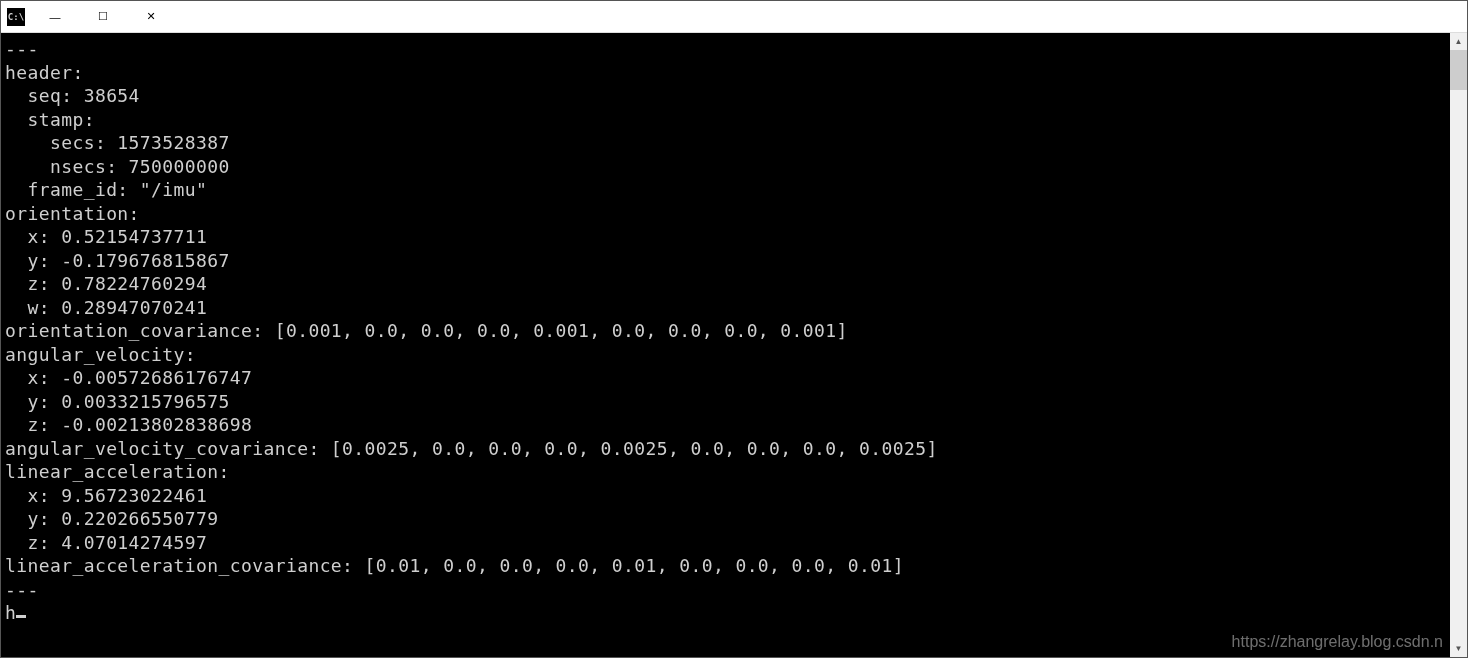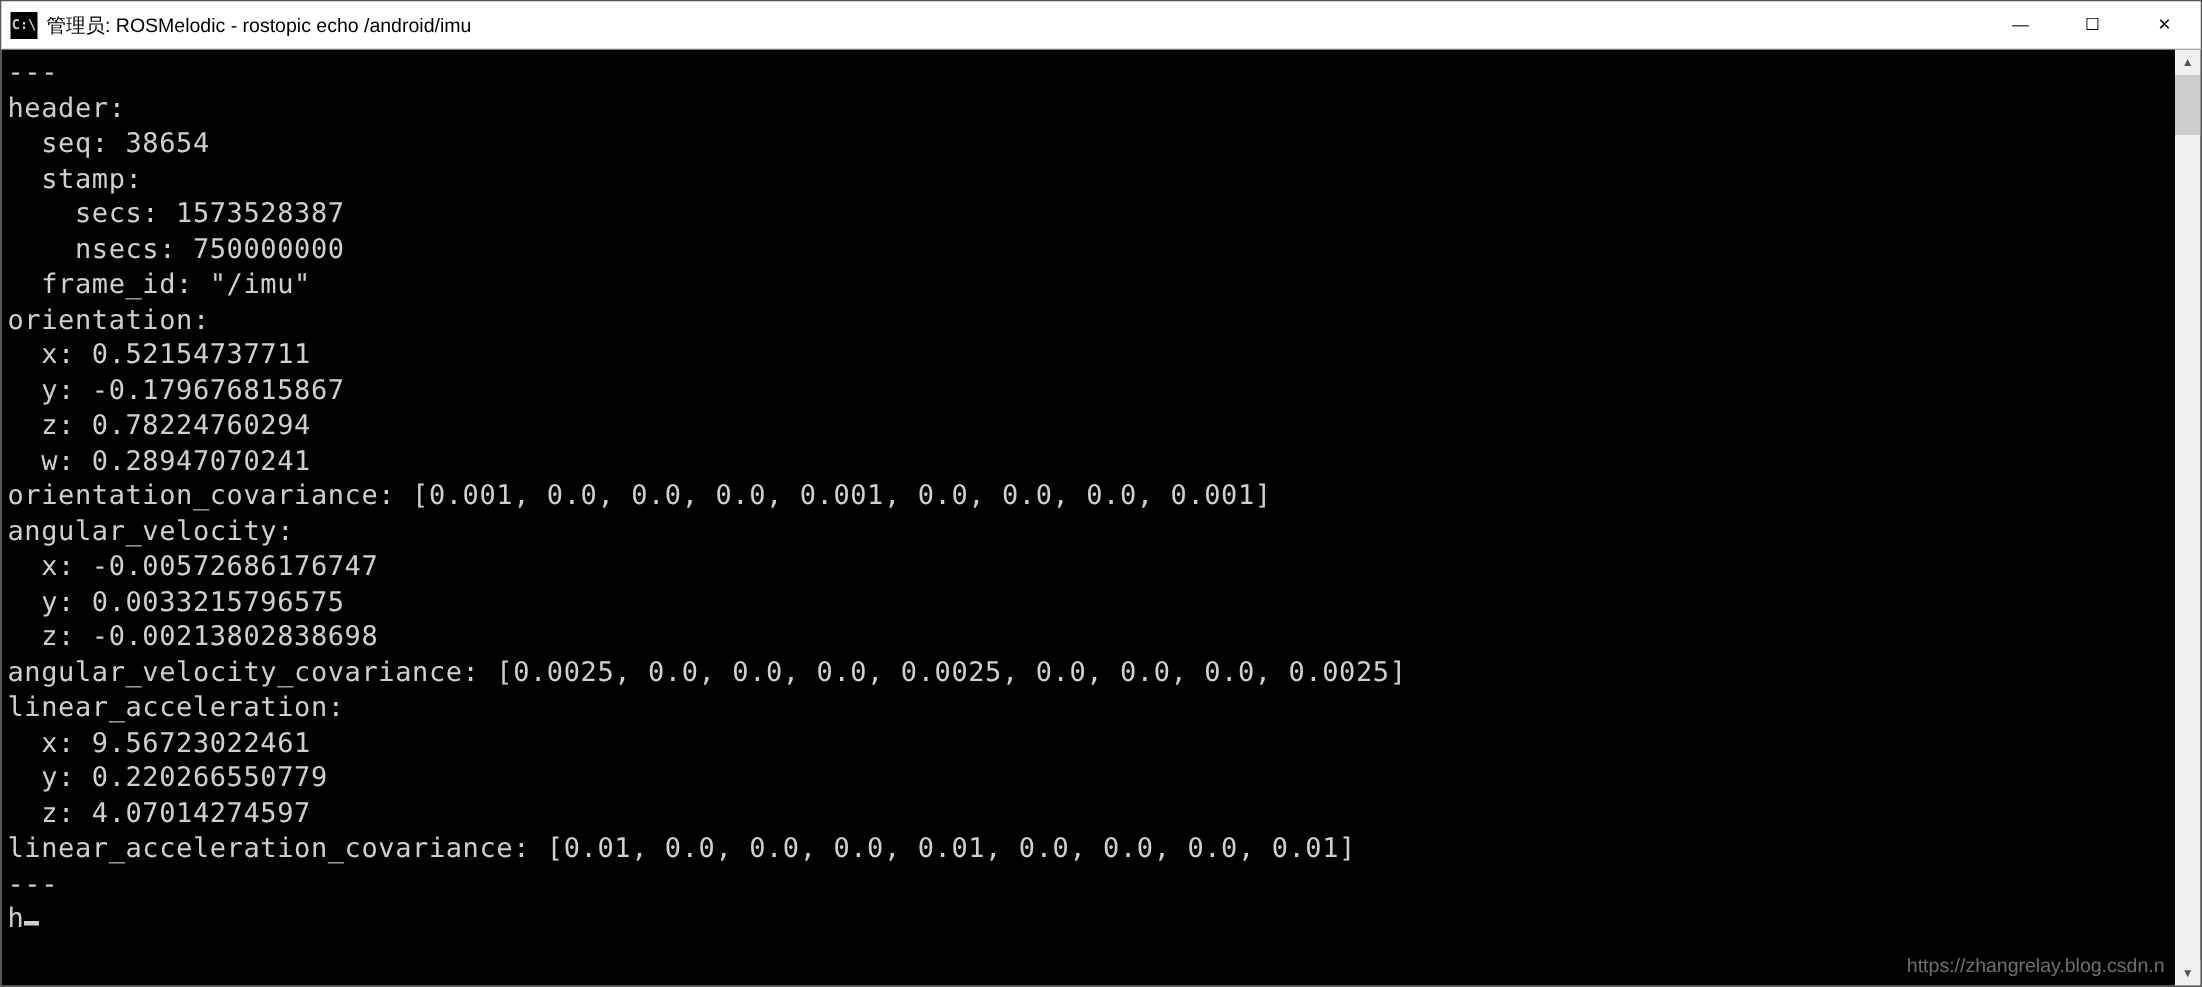--- a/index.html
+++ b/index.html
@@ -124,35 +124,34 @@
       height: 3px;
       background: #cfcfcf;
       vertical-align: baseline;
       margin-bottom: 1px;
     }
     .watermark {
       position: absolute;
       bottom: 6px;
       right: 24px;
       color: rgba(200,200,200,0.55);
-      font-size: 13px;
+      font-size: 16px;
       font-family: Arial, sans-serif;
       pointer-events: none;
     }
   </style>
 </head>
 <body>
 
 <div class="window">
 
   <div class="titlebar">
     <div class="app-icon">
         <span>C:\</span>
       </div>
-    <div class="title-text">管理员: ROSMelodic - rostopic  echo  /android/imu</div>
     <div class="window-controls">
       <div class="win-btn">—</div>
       <div class="win-btn">☐</div>
       <div class="win-btn close">✕</div>
     </div>
   </div>
 
   <div class="console-area">
     <div class="console-content" id="console-output"><span>---
 header:

